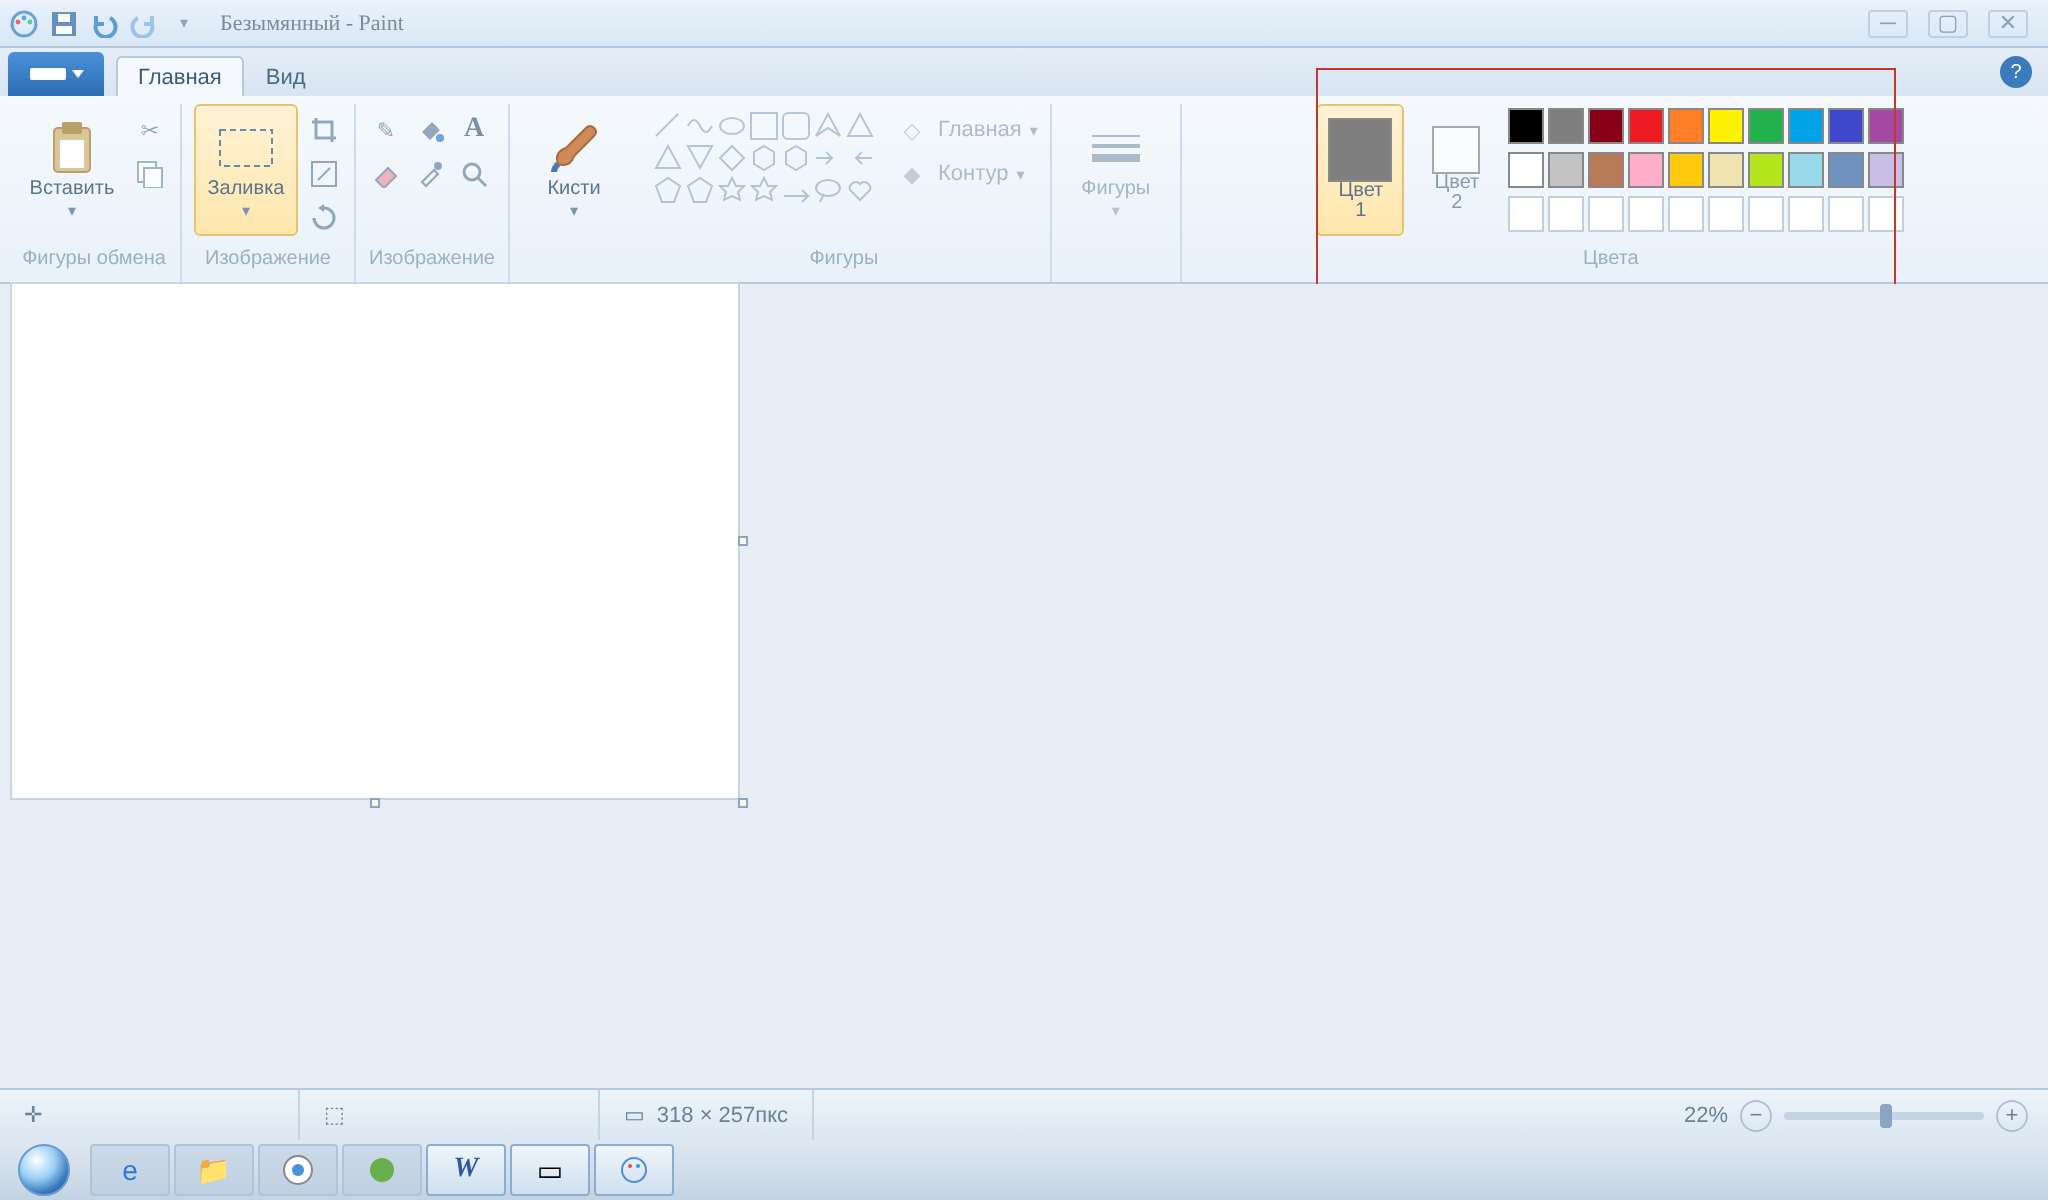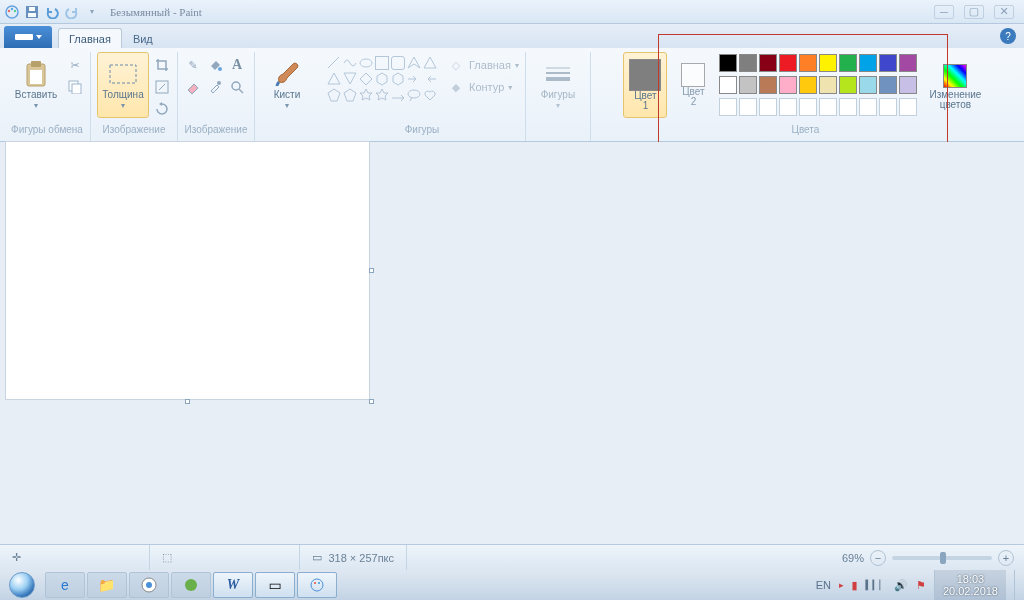--- a/index.html
+++ b/index.html
@@ -156,21 +156,21 @@
   </div>
 
   <div class="group">
     <div class="group-body">
       <div class="bigbtn sel">
         <div class="ico">
           <svg width="30" height="22">
               <rect x="2" y="2" width="26" height="18" fill="none" stroke="#6a8aab" stroke-dasharray="3 2"></rect>
             </svg>
         </div>
-        <div class="lbl">Толщина</div>
+        <div class="lbl">Заливка</div>
         <div style="font-size:8px;color:#7a94ae">▾</div>
       </div>
       <div class="smallcol">
         <span class="smallico">
             <svg width="14" height="14">
               <path d="M3 1 L3 11 L13 11 M1 3 L11 3 L11 13" stroke="#7a94ae" fill="none" stroke-width="1.5"></path>
             </svg>
           </span>
         <span class="smallico">
             <svg width="14" height="14">
@@ -378,25 +378,20 @@
             <div class="sw empty"></div>
             <div class="sw empty"></div>
             <div class="sw empty"></div>
             <div class="sw empty"></div>
             <div class="sw empty"></div>
             <div class="sw empty"></div>
             <div class="sw empty"></div>
             <div class="sw empty"></div>
           </div>
       </div>
-      <div class="bigbtn" style="width:64px">
-        <div class="editcol"></div>
-        <div class="lbl" style="white-space:pre">Изменение
-цветов</div>
-      </div>
     </div>
     <div class="group-label">Цвета</div>
   </div>
 
   <div class="redbox" style="left:658px;top:-14px;width:290px;height:138px;"></div>
 </div>
 
 <div class="workarea">
   <div class="canvas"></div>
   <div class="handle" style="left:369px;top:126px"></div>
@@ -410,21 +405,21 @@
   </div>
   <div class="sseg" style="width:150px">
     <span>⬚</span>
   </div>
   <div class="sseg">
     <span>▭</span>
     <span>318 × 257пкс</span>
   </div>
   <div class="sspacer"></div>
   <div class="zoom">
-    <span>69%</span>
+    <span>22%</span>
     <div class="zbtn">−</div>
     <div class="zslider">
         <div class="thumb"></div>
       </div>
     <div class="zbtn">+</div>
   </div>
 </div>
 
 <div class="taskbar">
   <div class="start">
@@ -445,28 +440,13 @@
     </div>
   <div class="tbtn active" style="color:#2a5aa0;font-family:serif;font-style:italic;font-weight:bold">W</div>
   <div class="tbtn active">▭</div>
   <div class="tbtn active">
       <svg width="14" height="14">
         <circle cx="7" cy="7" r="6" fill="none" stroke="#4a90d9"></circle>
         <circle cx="5" cy="5" r="1" fill="#e74c3c"></circle>
         <circle cx="9" cy="5" r="1" fill="#3498db"></circle>
       </svg>
     </div>
-  <div class="tray">
-    <span>EN</span>
-    <span style="font-size:9px;color:#d04040">▸</span>
-    <span style="color:#d04040">▮</span>
-    <span style="font-size:9px">▍▎▏</span>
-    <span>🔊</span>
-    <span style="color:#d04040">⚑</span>
-    <div class="clockbox">
-      <div class="clock">
-          <div>18:03</div>
-          <div>20.02.2018</div>
-        </div>
-    </div>
-    <div style="width:8px;height:30px;border-left:1px solid #b0c4d8"></div>
-  </div>
 </div>
 
 </body></html>

